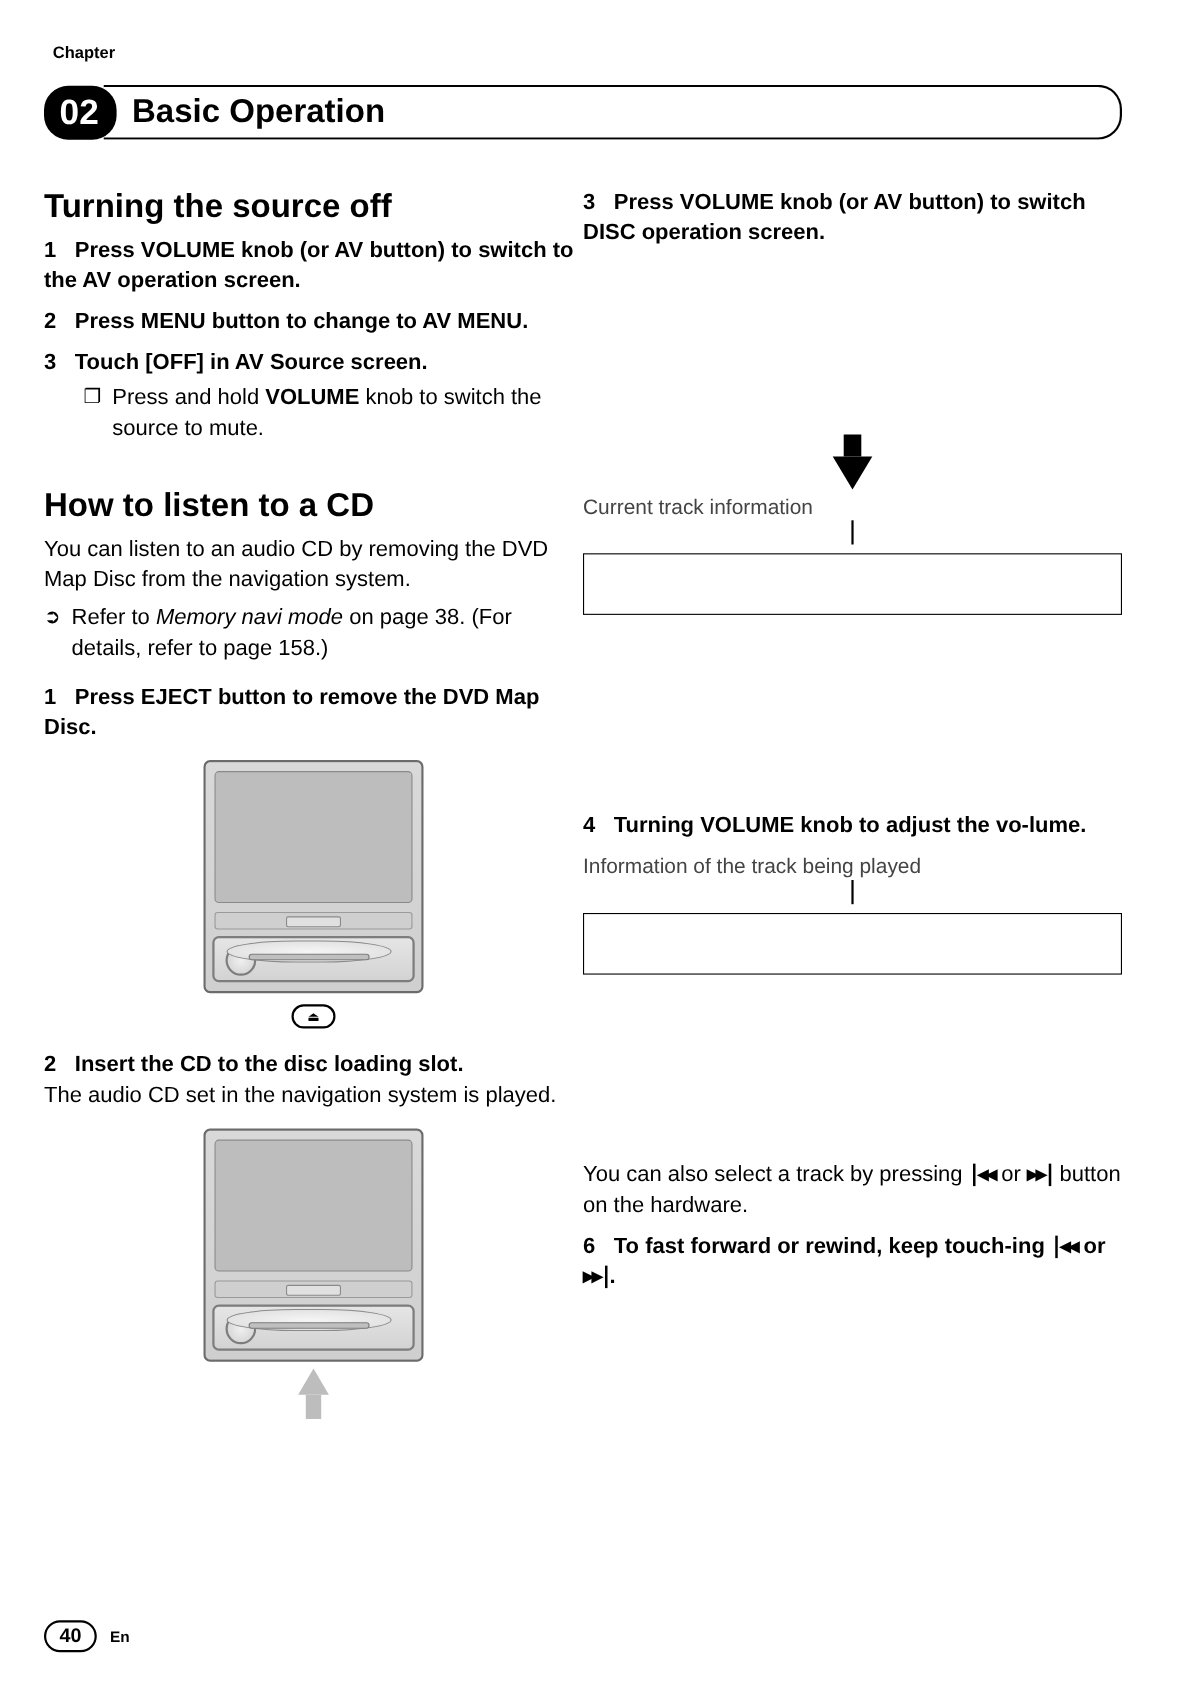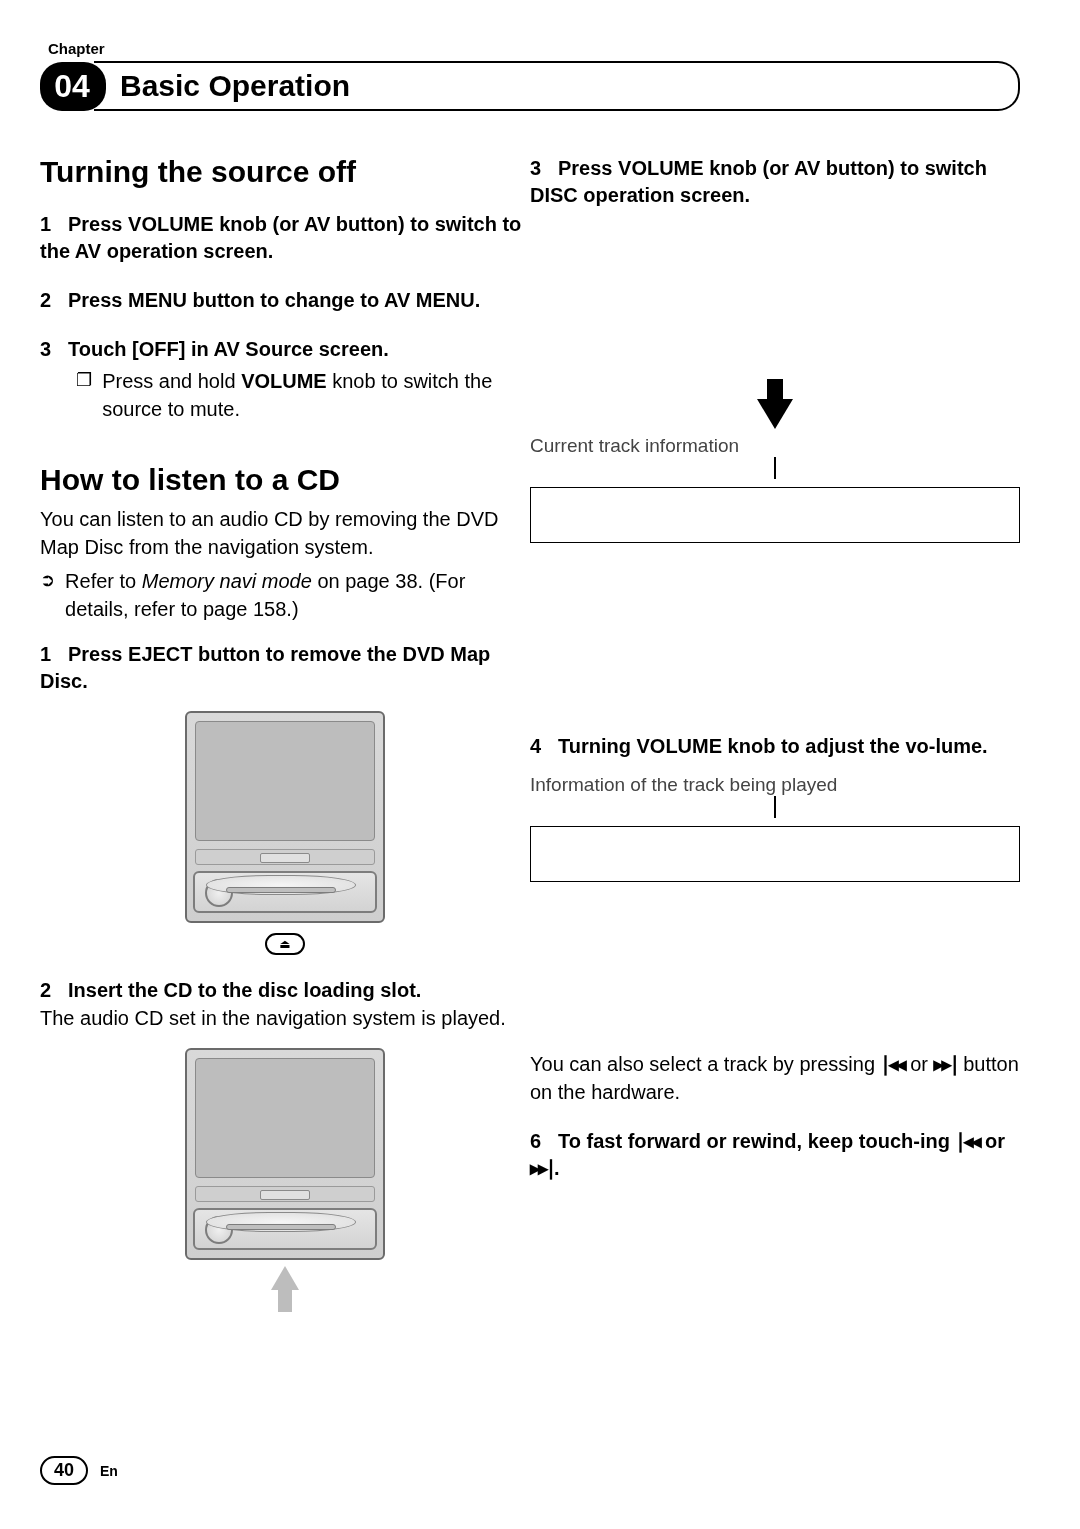--- a/index.html
+++ b/index.html
@@ -6,42 +6,42 @@
   html, body { background: #fff; }
   body {
     width: 1080px;
     height: 1529px;
     position: relative;
     font-family: "Helvetica Neue", Helvetica, Arial, sans-serif;
     color: #000;
   }
   .page { position: relative; width: 100%; height: 100%; padding: 40px 60px 40px 40px; }
 
-  .chapter-label { font-size: 15px; font-weight: 700; margin-left: 8px; margin-bottom: 4px; }
+  .chapter-label { font-size: 15px; font-weight: 700; margin-left: 8px; margin-bottom: 20px; }
 
   .header-row { display: flex; align-items: center; }
   .chapter-pill {
     background: #000; color: #fff; font-weight: 800; font-size: 32px;
     padding: 6px 16px 6px 12px; border-radius: 22px 0 0 22px / 22px 0 0 22px;
     border-top-right-radius: 0; border-bottom-right-radius: 0;
     min-width: 66px; text-align: center;
   }
   .chapter-pill { border-radius: 22px; padding-right: 14px; margin-right: -12px; z-index: 2; position: relative; }
   .header-title-wrap {
     flex: 1; border: 2px solid #000; border-left: none;
     border-top-right-radius: 22px; border-bottom-right-radius: 22px;
     padding: 6px 20px 6px 26px; font-size: 30px; font-weight: 800;
   }
 
   .columns { display: flex; margin-top: 44px; }
   .col { flex: 1; min-width: 0; }
 
   .h2 { font-size: 30px; font-weight: 800; margin-bottom: 8px; }
 
-  .step { font-size: 20px; font-weight: 700; line-height: 1.35; margin-top: 22px; }
+  .step { font-size: 20px; font-weight: 700; line-height: 1.35; margin-top: 10px; }
   .step .num { display: inline-block; width: 28px; }
   .body { font-size: 20px; line-height: 1.4; font-weight: 400; }
   .note-row { display: flex; gap: 10px; margin-top: 4px; padding-left: 36px; }
   .note-icon { font-size: 18px; line-height: 1.5; }
   .note-text { font-size: 20px; line-height: 1.4; }
 
   .section-gap { margin-top: 40px; }
 
   .ref-row { display: flex; gap: 10px; margin-top: 6px; }
   .ref-icon { font-size: 18px; line-height: 1.5; }
@@ -70,33 +70,33 @@
   .arrow-down-stem { width: 16px; height: 20px; background: #000; margin: 0 auto; }
   .caption { text-align: left; font-size: 19px; color: #444; margin-top: 6px; }
   .callout-box { border: 1.5px solid #000; height: 56px; margin-top: 8px; }
   .callout-line { width: 1.5px; height: 22px; background: #000; margin: 0 auto; }
 
   .mid-placeholder { height: 150px; margin-top: 18px; }
 
   .track-icons { font-family: Arial, sans-serif; font-weight: 700; letter-spacing: -2px; }
 
   
-  .footer { position: absolute; left: 40px; bottom: 44px; display: flex; align-items: center; gap: 12px; }
+  .footer { position: absolute; left: 40px; bottom: 27px; display: flex; align-items: center; gap: 12px; }
   .page-pill { border: 2px solid #000; border-radius: 16px; padding: 2px 12px; font-weight: 700; font-size: 18px; }
   .lang { font-weight: 700; font-size: 14px; }
 </style>
 </head>
 <body>
 
 <div class="page">
 
   <div class="chapter-label">Chapter</div>
 
   <div class="header-row">
-    <div class="chapter-pill">04</div>
+    <div class="chapter-pill">02</div>
     <div class="header-title-wrap">Basic Operation</div>
   </div>
 
   <div class="columns">
 
     <div class="col">
 
       <div class="h2">Turning the source off</div>
 
       <div class="step">

